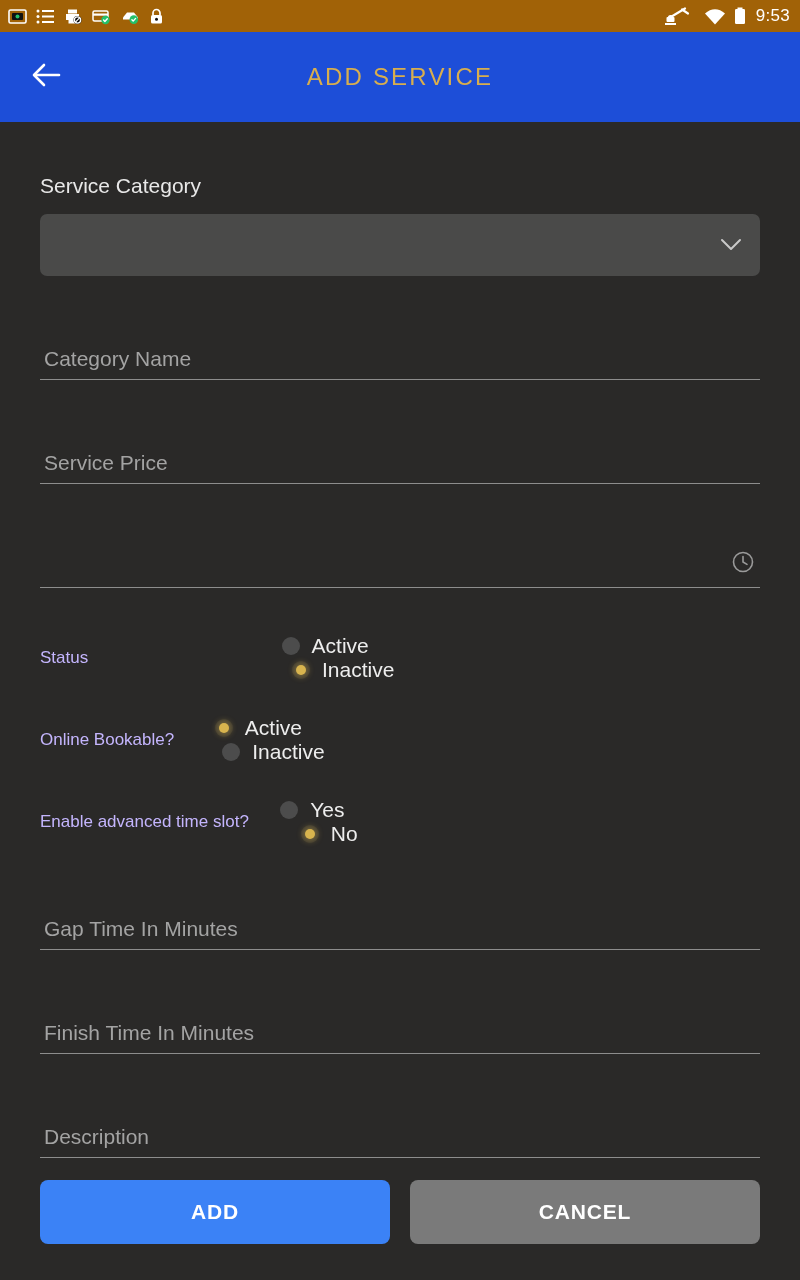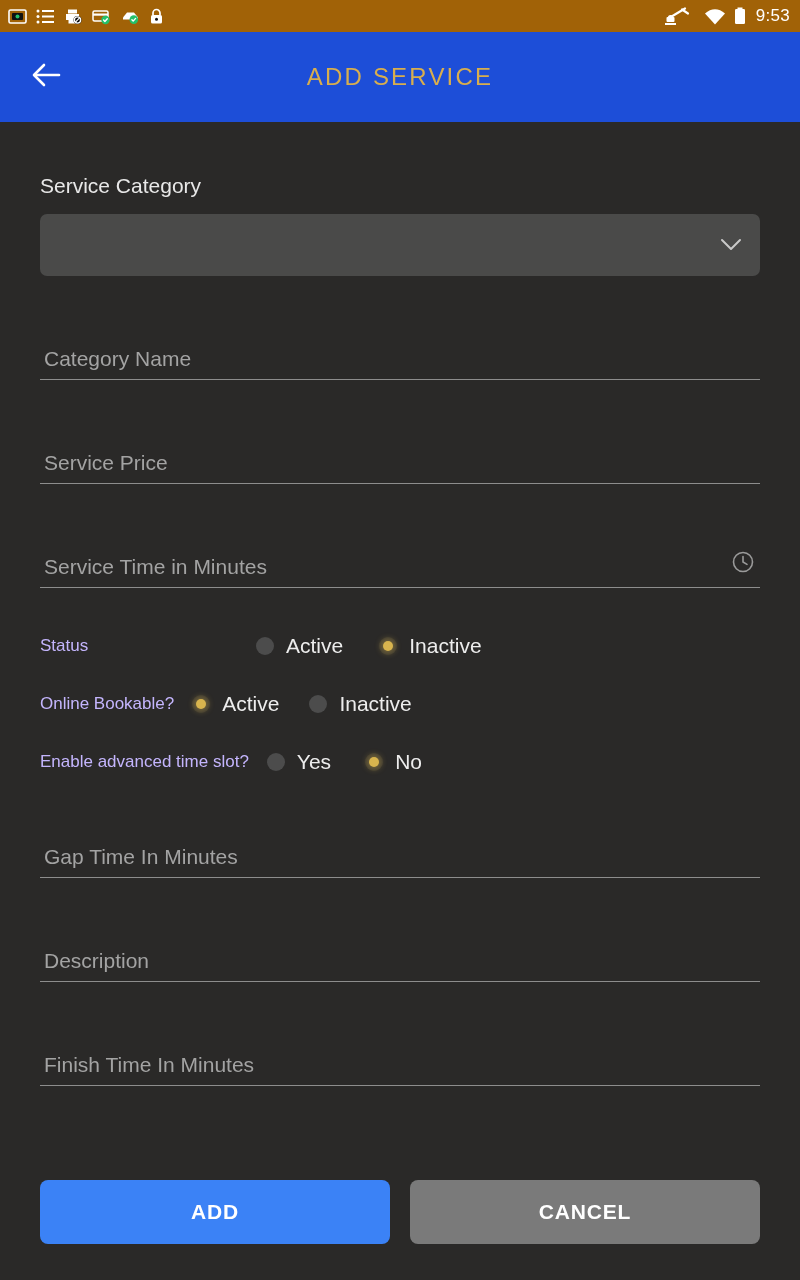--- a/index.html
+++ b/index.html
@@ -110,21 +110,21 @@
   
   .radio-row {
     display: flex; align-items: center;
     margin-top: 34px;
   }
   .radio-row.first { margin-top: 46px; }
   .radio-row .row-label {
     color: #c4b5fd;
     font-size: 17px;
   }
-  .radio-group { display: flex; align-items: center; }
+  .radio-group { display: flex; align-items: center; flex-direction: column; }
   .radio-opt {
     display: flex; align-items: center;
     cursor: pointer;
   }
   .radio {
     width: 18px; height: 18px;
     border-radius: 50%;
     background: #4c4c4c;
     flex: 0 0 18px;
     position: relative;
@@ -285,21 +285,20 @@
 
     <div class="underline-field">
       <span class="ph">Category Name</span>
     </div>
 
     <div class="underline-field">
       <span class="ph">Service Price</span>
     </div>
 
     <div class="underline-field">
-      <span class="ph">Service Time in Minutes</span>
       <span class="field-trailing-icon">
         <svg width="26" height="26" viewBox="0 0 26 26">
             <circle cx="13" cy="13" r="9.5" fill="none" stroke="#9a9a9a" stroke-width="1.6"></circle>
             <path d="M13 7.5V13l4 2.4" fill="none" stroke="#9a9a9a" stroke-width="1.6" stroke-linecap="round" stroke-linejoin="round"></path>
           </svg>
       </span>
     </div>
 
     <div class="radio-row row-status first">
       <span class="row-label">Status</span>
@@ -341,25 +340,25 @@
           <span class="radio-text">No</span>
         </span>
       </span>
     </div>
 
     <div class="underline-field">
       <span class="ph">Gap Time In Minutes</span>
     </div>
 
     <div class="underline-field">
+      <span class="ph">Finish Time In Minutes</span>
+    </div>
+
+    <div class="underline-field">
       <span class="ph">Description</span>
-    </div>
-
-    <div class="underline-field">
-      <span class="ph">Finish Time In Minutes</span>
     </div>
 
   </div>
 
   <div class="actions">
     <button class="btn btn-add">ADD</button>
     <button class="btn btn-cancel">CANCEL</button>
   </div>
 
 </div>

